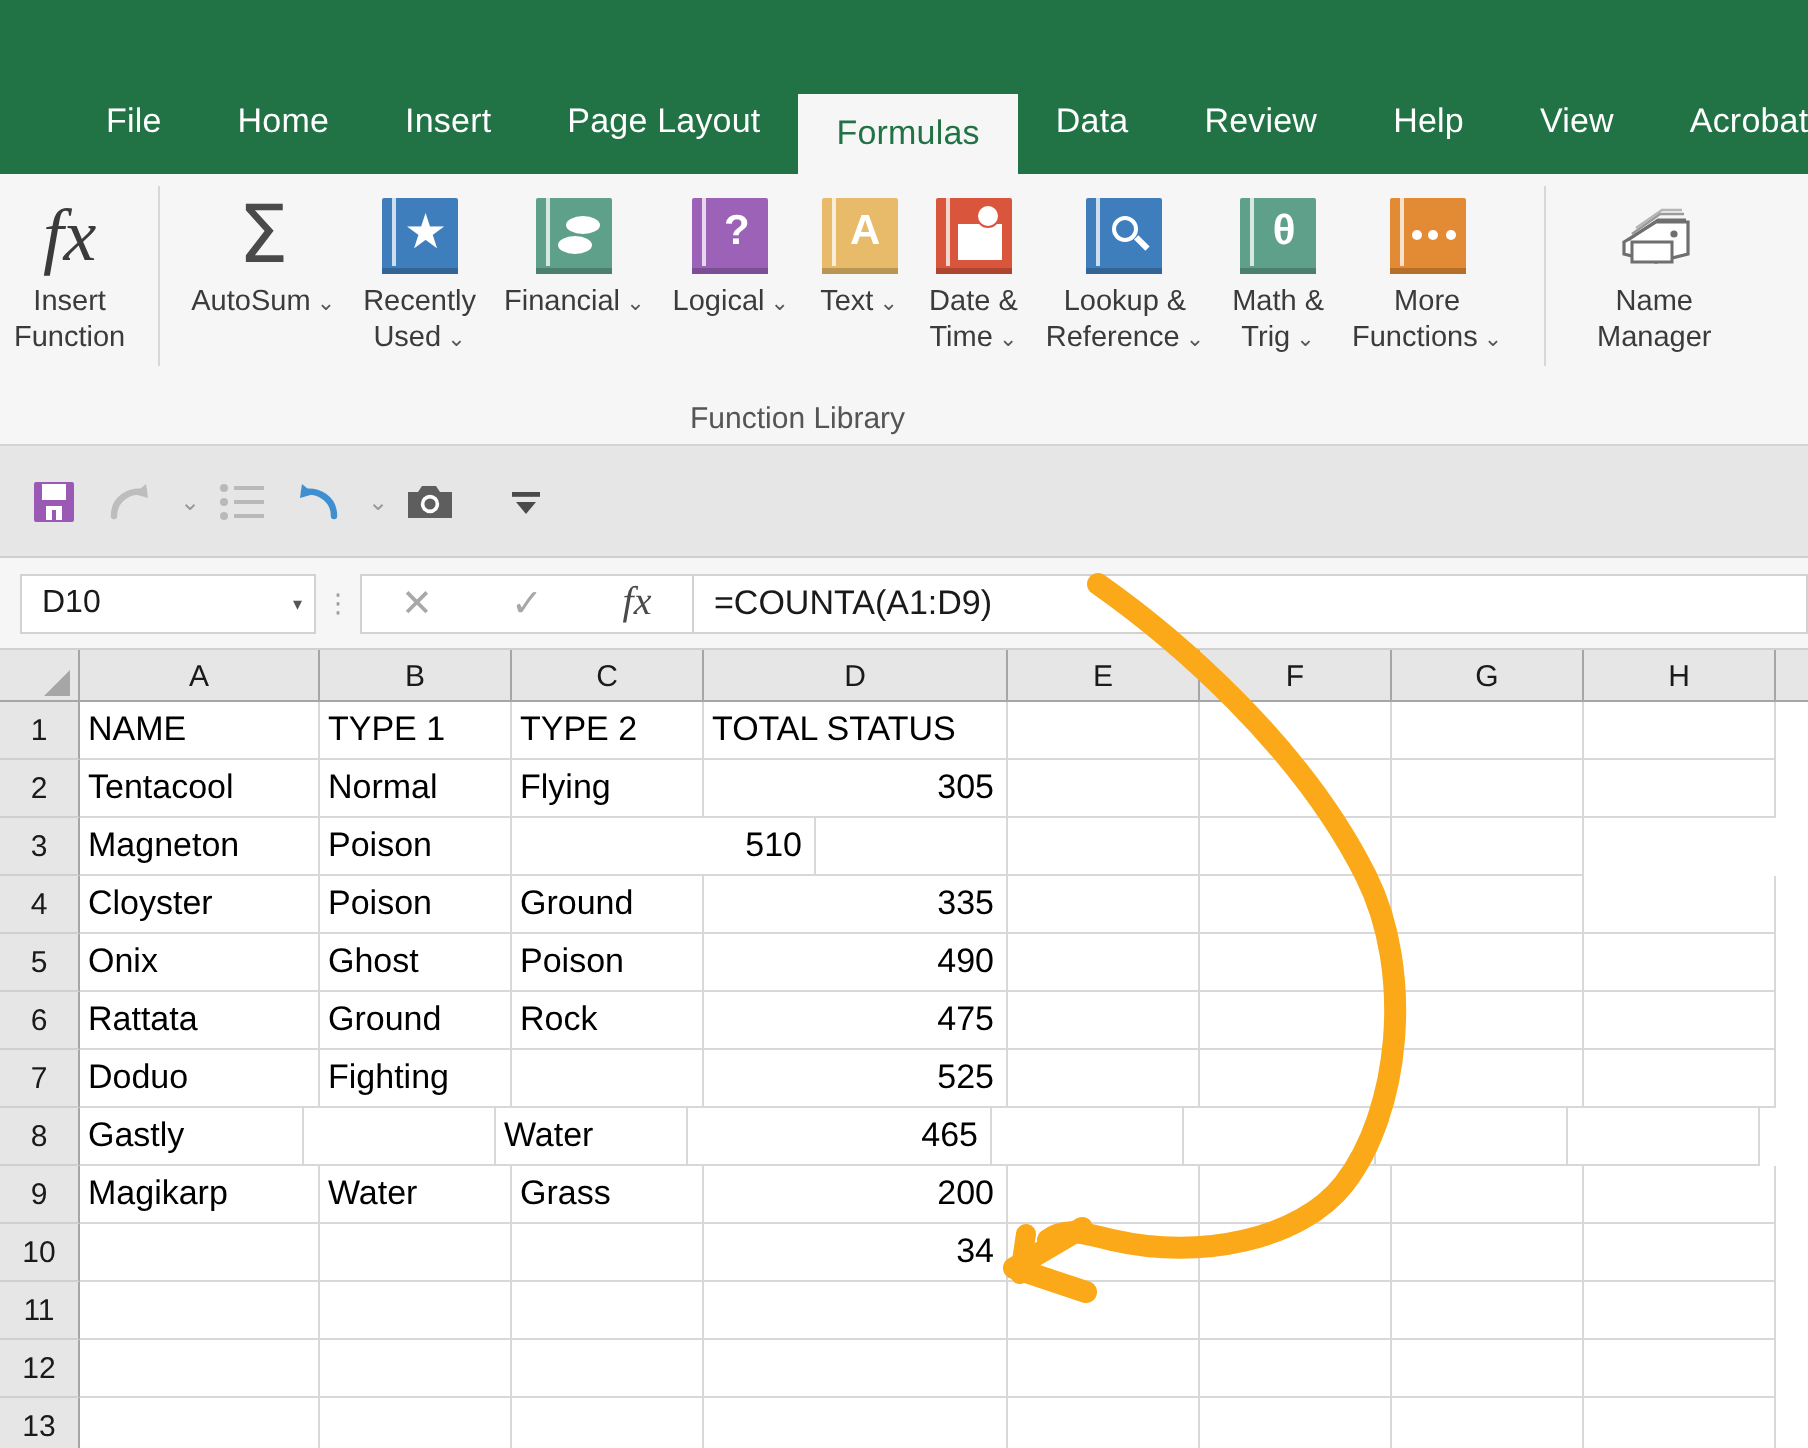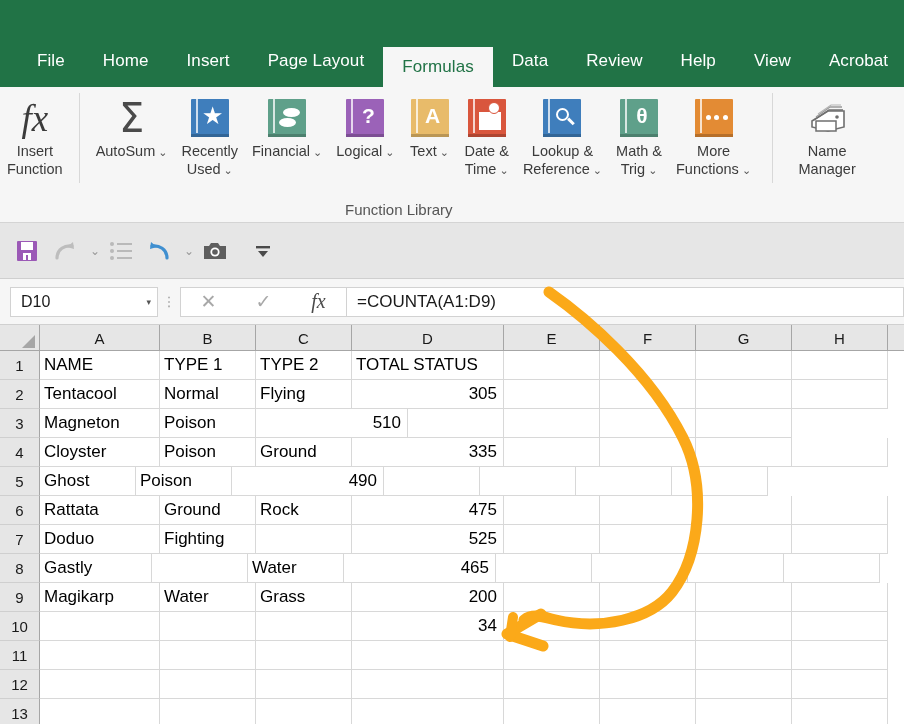--- a/index.html
+++ b/index.html
@@ -14,21 +14,21 @@
 
   
   .titlebar {
     position: absolute; left: 0; top: 0; width: 904px; height: 35px;
     background: #217346;
   }
   .tabstrip {
     position: absolute; left: 0; top: 35px; width: 904px; height: 52px;
     background: #217346;
     display: flex; align-items: stretch;
-    padding-left: 18px;
+    padding-left: 34px;
   }
   .tab {
     display: flex; align-items: center; justify-content: center;
     padding: 0 19px;
     color: #ffffff;
     font-size: 17px;
     white-space: nowrap;
     cursor: pointer;
     letter-spacing: .1px;
   }
@@ -488,20 +488,23 @@
           </div>
           <div class="cell" style="width: 96px;"></div>
           <div class="cell" style="width: 96px;"></div>
           <div class="cell" style="width: 96px;"></div>
           <div class="cell" style="width: 96px;"></div>
         </div>
         <div class="row">
           <div class="rowhdr">
             <span>5</span>
           </div>
+          <div class="cell" style="width: 120px;">
+            <span>Onix</span>
+          </div>
           <div class="cell" style="width: 96px;">
             <span>Ghost</span>
           </div>
           <div class="cell" style="width: 96px;">
             <span>Poison</span>
           </div>
           <div class="cell num" style="width: 152px;">
             <span>490</span>
           </div>
           <div class="cell" style="width: 96px;"></div>

